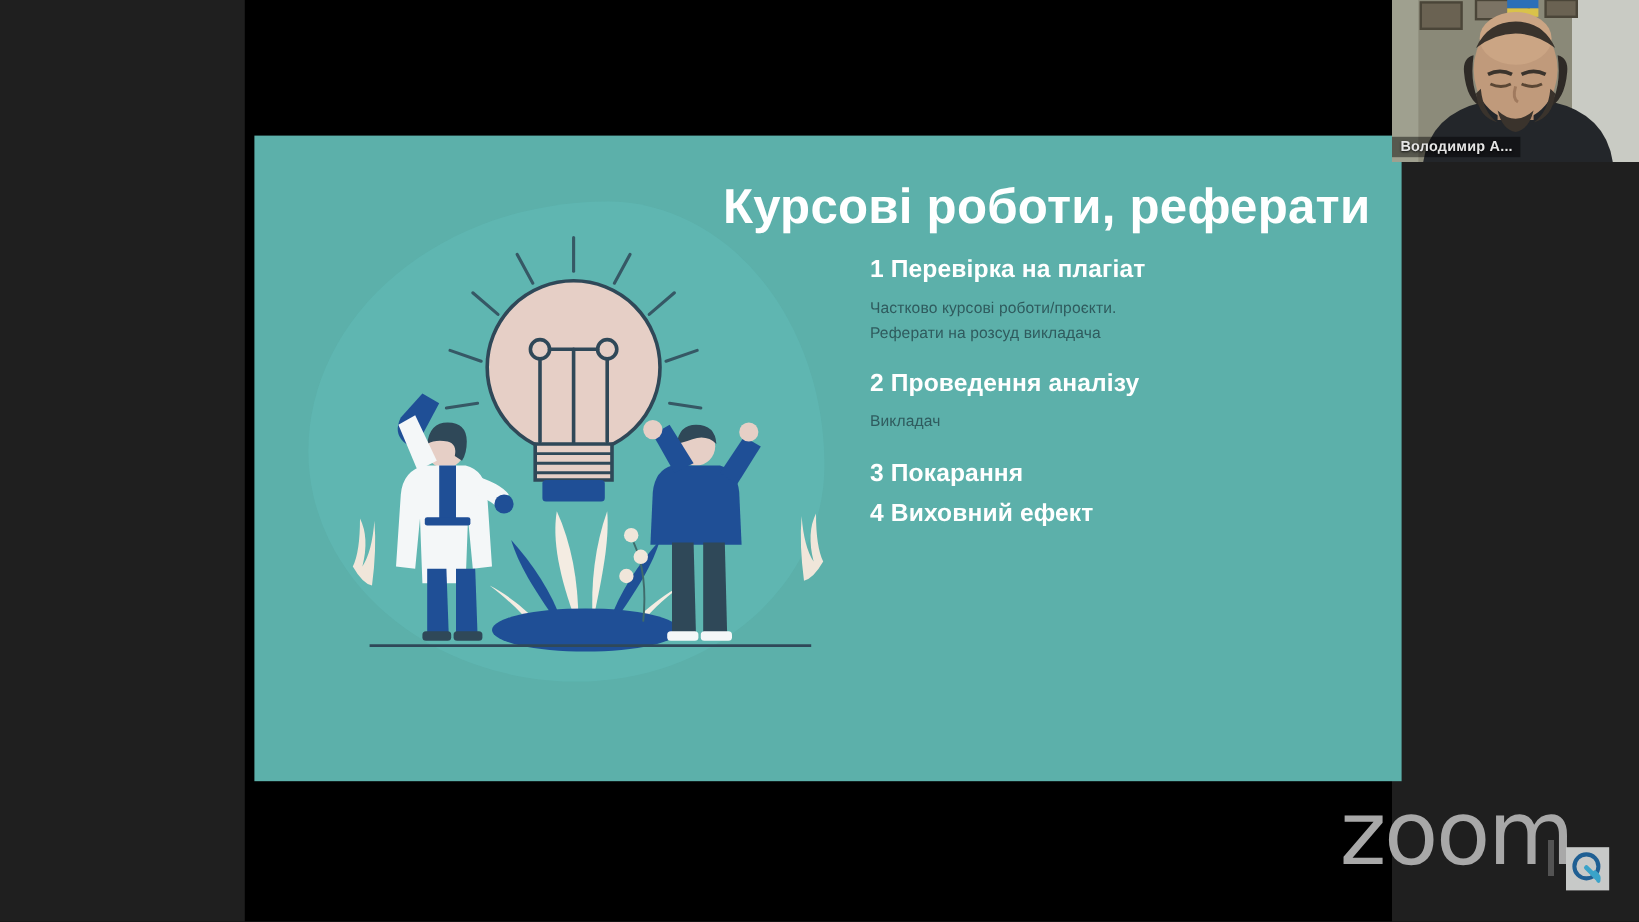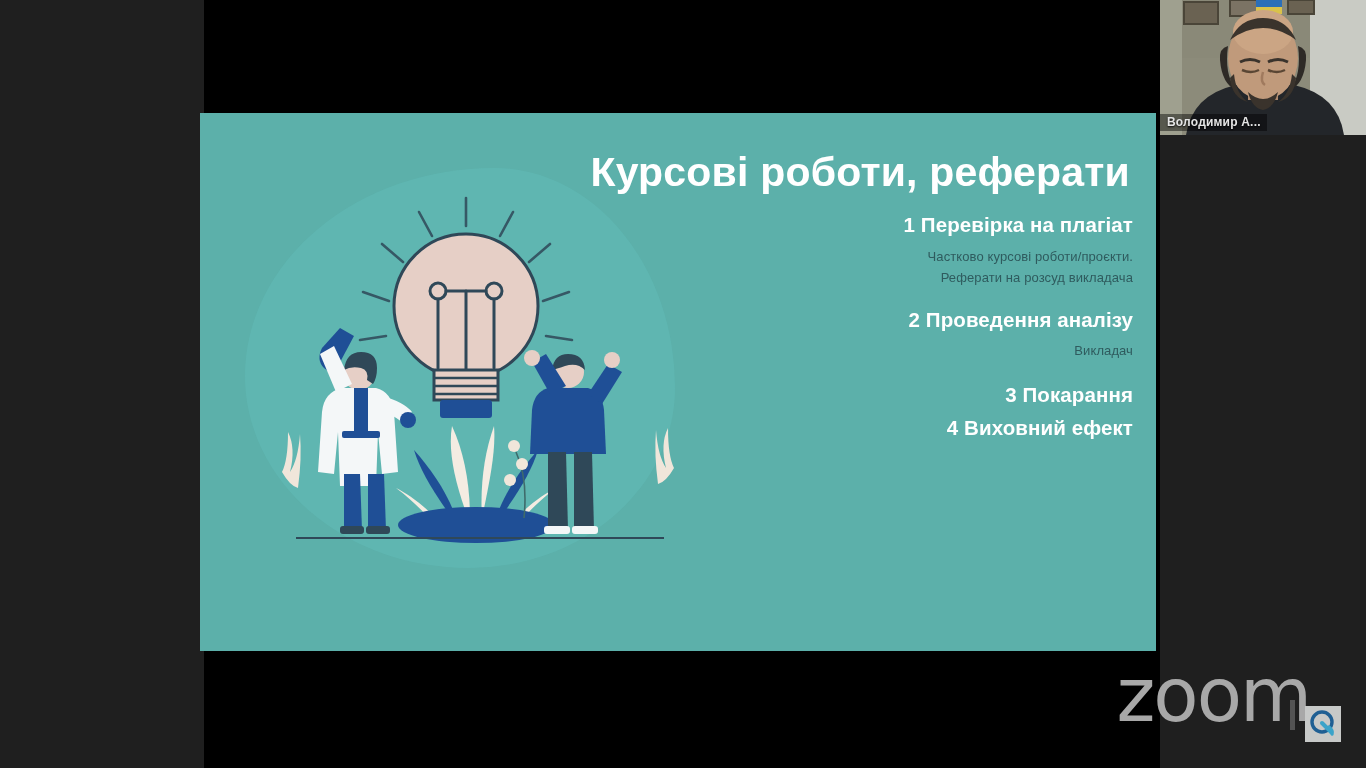--- a/index.html
+++ b/index.html
@@ -25,21 +25,21 @@
     left: 204px;
     top: 0;
     width: 956px;
     height: 768px;
     background: #000000;
   }
 
   
   .slide {
     position: absolute;
-    left: 200px;
+    left: 212px;
     top: 113px;
     width: 956px;
     height: 538px;
     background: #5cb0aa;
     overflow: hidden;
   }
 
   
   .blob {
     position: absolute;
@@ -74,40 +74,39 @@
     font-weight: 700;
     letter-spacing: .2px;
     white-space: nowrap;
   }
 
   .body-col {
     position: absolute;
     left: 513px;
     top: 100px;
     width: 420px;
-    text-align: right;
   }
 
   .item-head {
     color: #ffffff;
     font-size: 20.5px;
     font-weight: 700;
     letter-spacing: .1px;
     margin: 0 0 9px 0;
     line-height: 1.15;
   }
   .item-body {
     color: #2f5b5e;
     font-size: 13px;
     font-weight: 400;
     line-height: 1.62;
     margin: 0 0 22px 0;
     letter-spacing: .1px;
   }
-  .item-body.tight { margin-bottom: 14px; margin-left: 29px; }
+  .item-body.tight { margin-bottom: 14px; }
   .item-body .ln { display: block; }
 
   .blk-2 { margin-top: 20px; }
   .blk-3 { margin-top: 2px; }
   .blk-4 { margin-top: 0; }
 
   
   .video-tile {
     position: absolute;
     left: 1160px;

